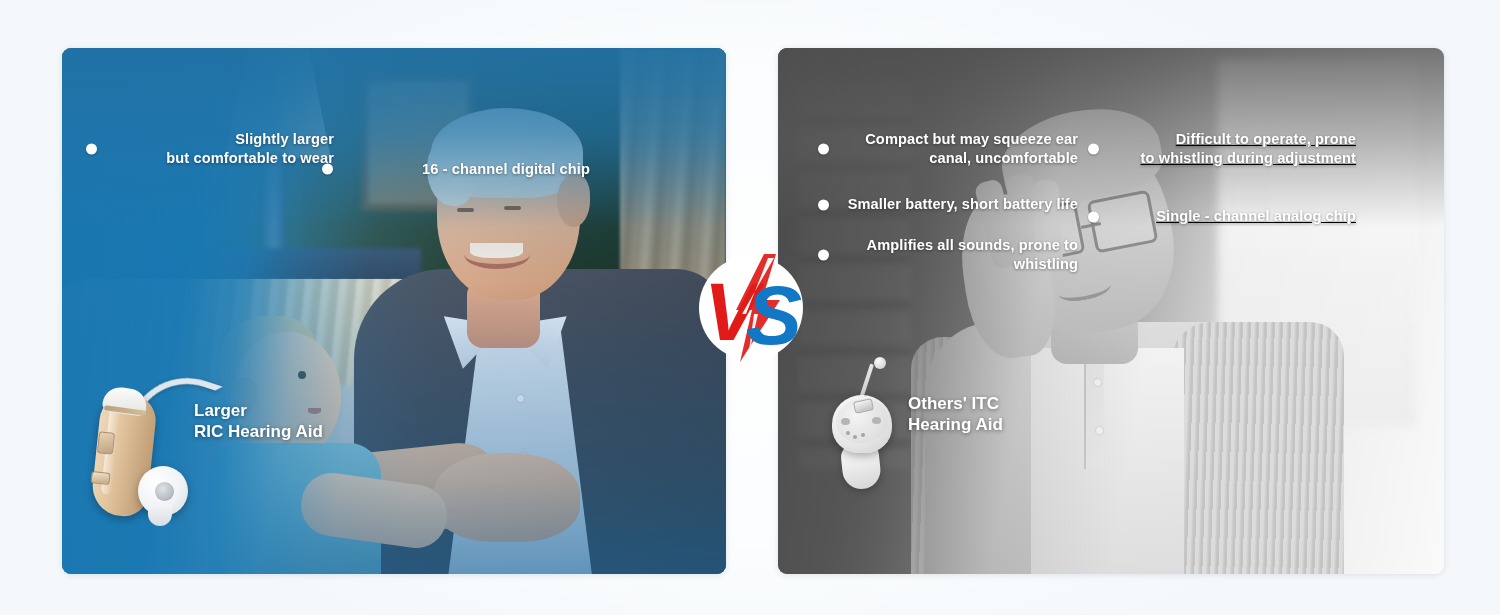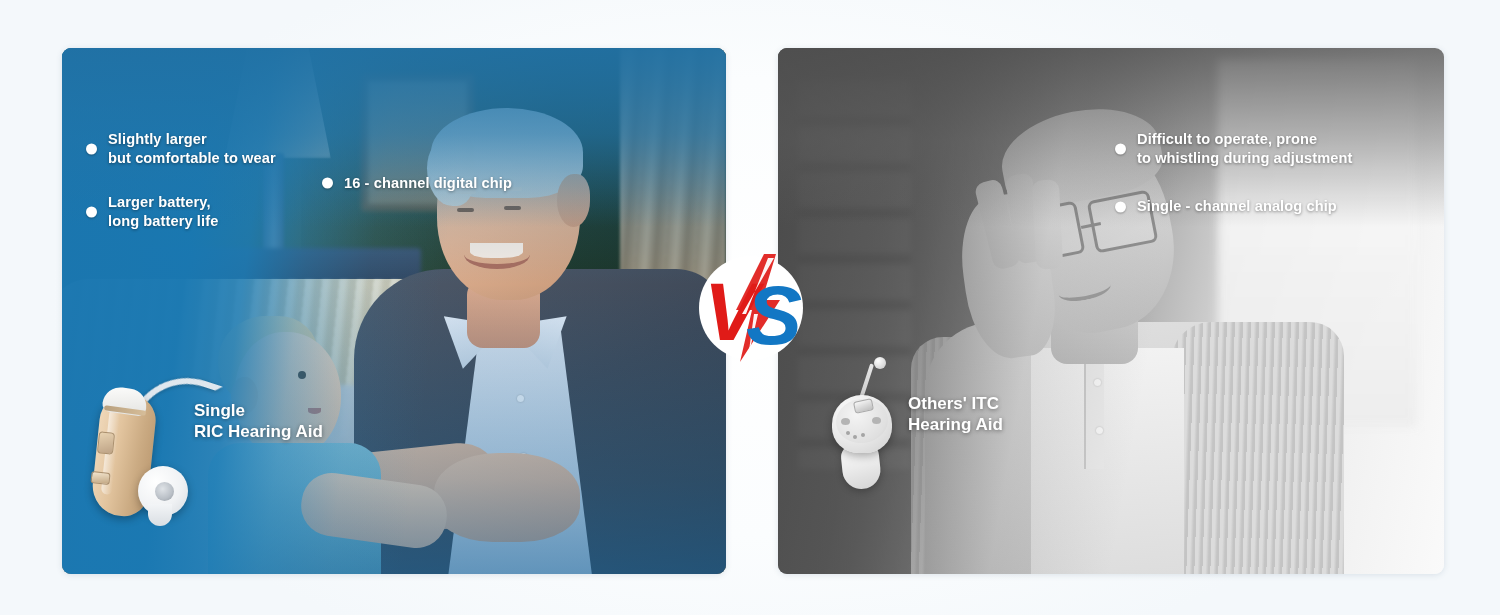--- a/index.html
+++ b/index.html
@@ -325,25 +325,25 @@
   .r-grayfilm {
     position: absolute; inset: 0;
     background: linear-gradient(100deg, rgba(70,70,70,.80) 0%, rgba(78,78,78,.62) 22%, rgba(120,120,120,.18) 40%, rgba(255,255,255,0) 56%);
   }
   .r-topfilm {
     position: absolute; left: 0; top: 0; width: 100%; height: 34%;
     background: linear-gradient(180deg, rgba(80,80,80,.78) 0%, rgba(95,95,95,.44) 52%, rgba(120,120,120,0) 100%);
   }
 
   
-  .bullets { position: absolute; z-index: 6; }
+  .bullets { position: absolute; z-index: 6; text-align: right; }
   .bullets.col-a { left: 22px;  width: 250px; }
   .bullets.col-b { left: 258px; width: 270px; }
   .panel-right .bullets.col-a { left: 38px;  width: 262px; }
-  .panel-right .bullets.col-b { left: 335px; width: 270px; }
+  .panel-right .bullets.col-b { left: 308px; width: 270px; text-decoration: underline; }
 
   .bullet {
     position: relative;
     padding-left: 24px;
     color: #ffffff;
     font-size: 14.6px;
     font-weight: bold;
     line-height: 1.28;
     letter-spacing: .1px;
     text-shadow: 0 1px 3px rgba(0,0,0,.42);
@@ -537,41 +537,39 @@
       <div class="t-body"></div>
       <div class="t-arm"></div>
 
       <div class="l-blue"></div>
       <div class="l-blue-top"></div>
     </div>
 
     <div class="bullets col-a" style="top:82px;">
       <div class="bullet" style="white-space:pre-line">Slightly larger
 but comfortable to wear</div>
-      <div class="bullet" style="white-space:pre-line; margin-top:26px">Larger battery,
-long battery life</div>
     </div>
 
     <div class="bullets col-b" style="top:82px;">
-      <div class="bullet" style="white-space:pre-line; margin-top:44px">16 - channel digital chip</div>
+      <div class="bullet" style="white-space:pre-line; margin-top:30px">16 - channel digital chip</div>
     </div>
 
     <div class="ric" style="left:14px; top:330px; width:150px; height:160px;">
       <div class="ric-tube"></div>
       <div class="ric-shell"></div>
       <div class="ric-cap"></div>
       <div class="ric-ridge"></div>
       <div class="ric-ctrl"></div>
       <div class="ric-btn"></div>
       <div class="ric-dome"></div>
       <div class="ric-dome-core"></div>
       <div class="ric-dome-stem"></div>
     </div>
 
-    <div class="product-label" style="left:132px; top:352px;">Single
+    <div class="product-label" style="left:132px; top:352px;">Larger
 RIC Hearing Aid</div>
   </div>
 
   <div class="panel panel-right">
 
     <div class="scene">
       <div class="r-bg"></div>
       <div class="r-shelf"></div>
       <div class="r-win"></div>
 
@@ -591,25 +589,32 @@
       <div class="m-mouth"></div>
       <div class="m-hand"></div>
       <div class="m-finger" style="left:31%; top:25%; transform:rotate(-14deg);"></div>
       <div class="m-finger" style="left:35%; top:24%; transform:rotate(-8deg);"></div>
       <div class="m-finger" style="left:38.5%; top:25%; transform:rotate(-3deg);"></div>
 
       <div class="r-grayfilm"></div>
       <div class="r-topfilm"></div>
     </div>
 
+    <div class="bullets col-a" style="top:82px;">
+      <div class="bullet" style="white-space:pre-line">Compact but may squeeze ear
+canal, uncomfortable</div>
+      <div class="bullet" style="white-space:pre-line; margin-top:28px">Smaller battery, short battery life</div>
+      <div class="bullet" style="white-space:pre-line; margin-top:22px">Amplifies all sounds, prone to
+whistling</div>
+    </div>
 
     <div class="bullets col-b" style="top:82px;">
       <div class="bullet" style="white-space:pre-line">Difficult to operate, prone
 to whistling during adjustment</div>
-      <div class="bullet" style="white-space:pre-line; margin-top:30px">Single - channel analog chip</div>
+      <div class="bullet" style="white-space:pre-line; margin-top:40px">Single - channel analog chip</div>
     </div>
 
     <div class="itc" style="left:46px; top:325px; width:100px; height:140px;">
       <div class="itc-wire"></div>
       <div class="itc-knob"></div>
       <div class="itc-canal"></div>
       <div class="itc-body"></div>
       <div class="itc-faceplate"></div>
       <div class="itc-switch"></div>
       <div class="itc-port" style="left:17px; top:45px;"></div>

